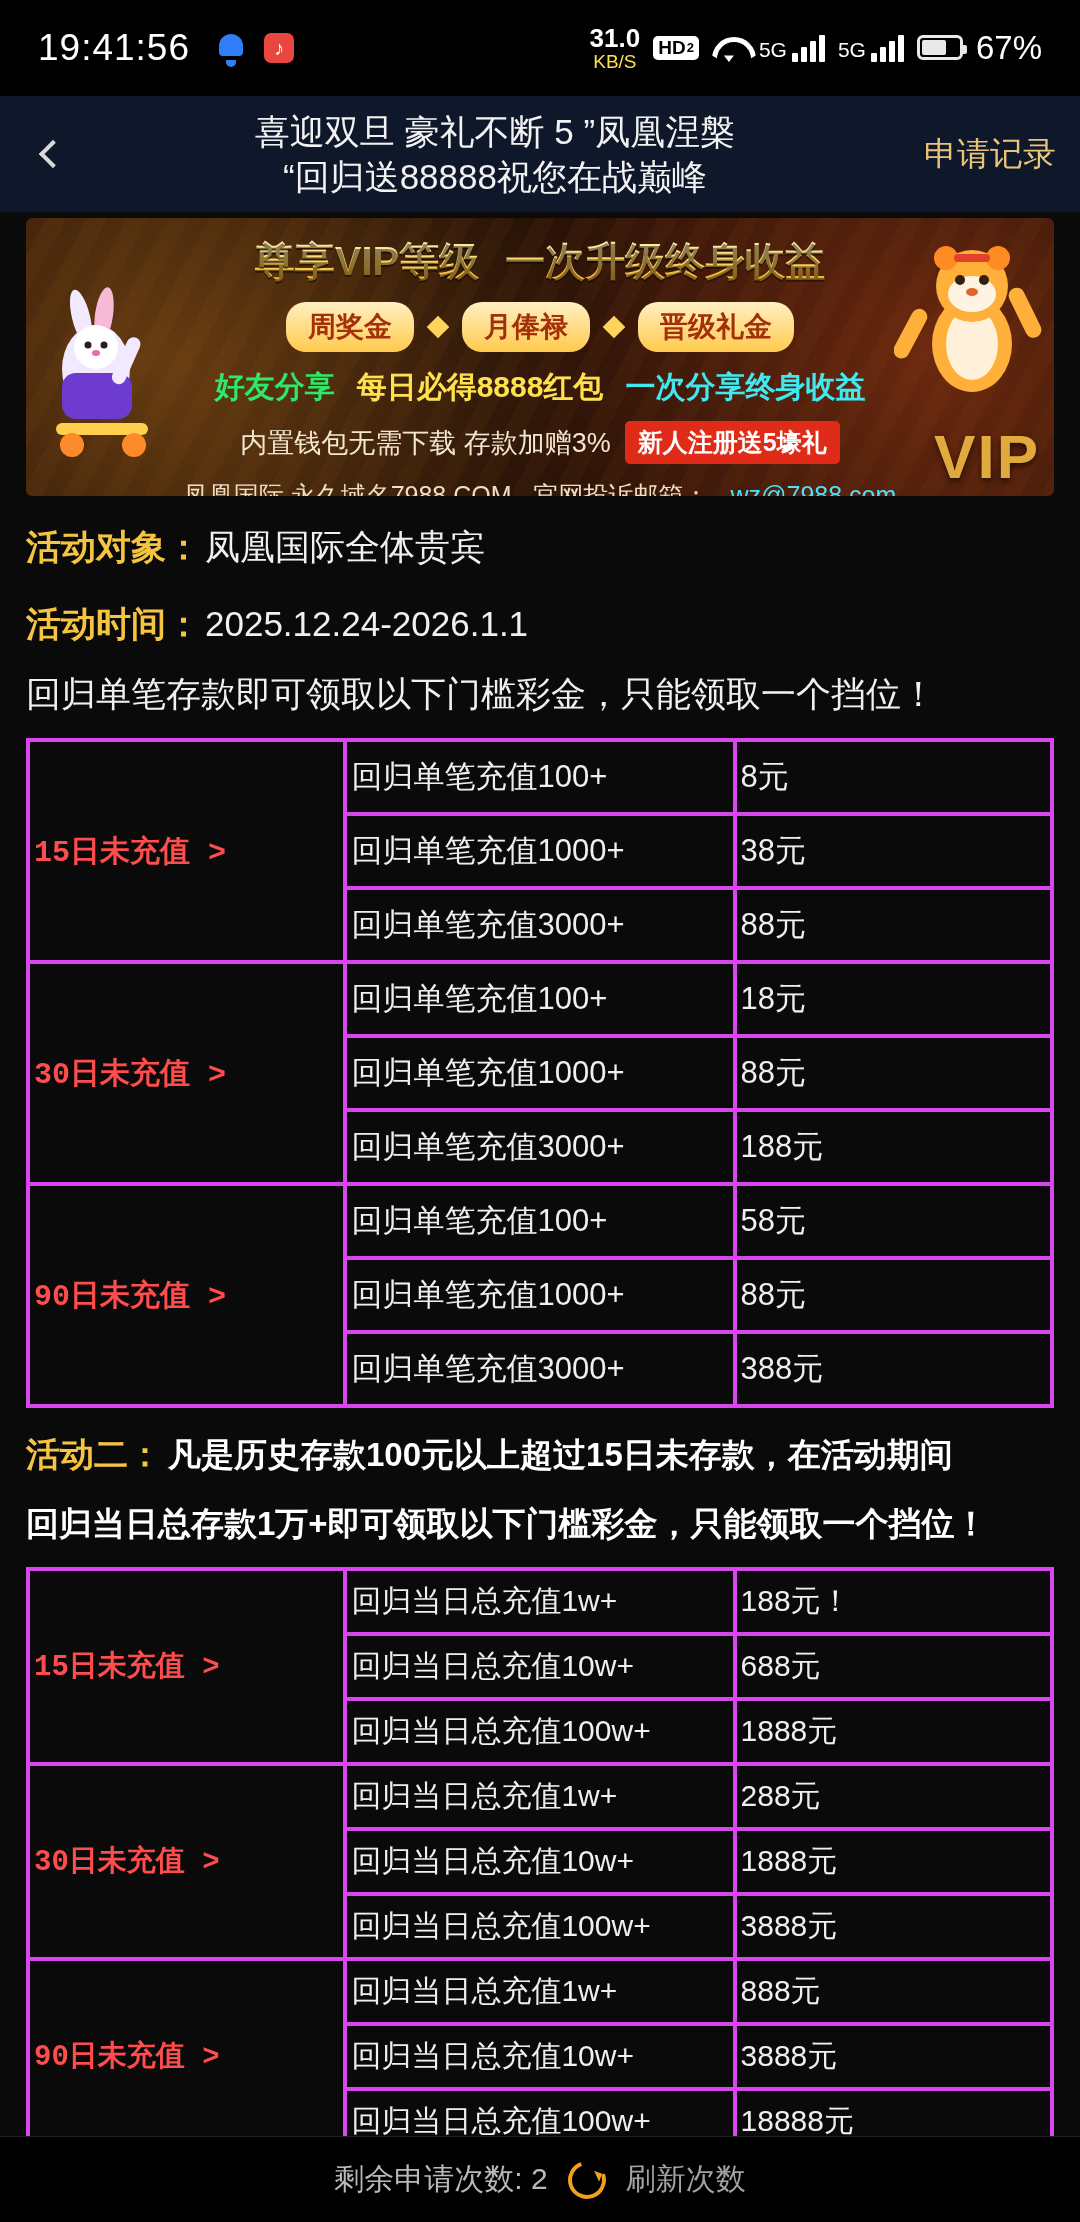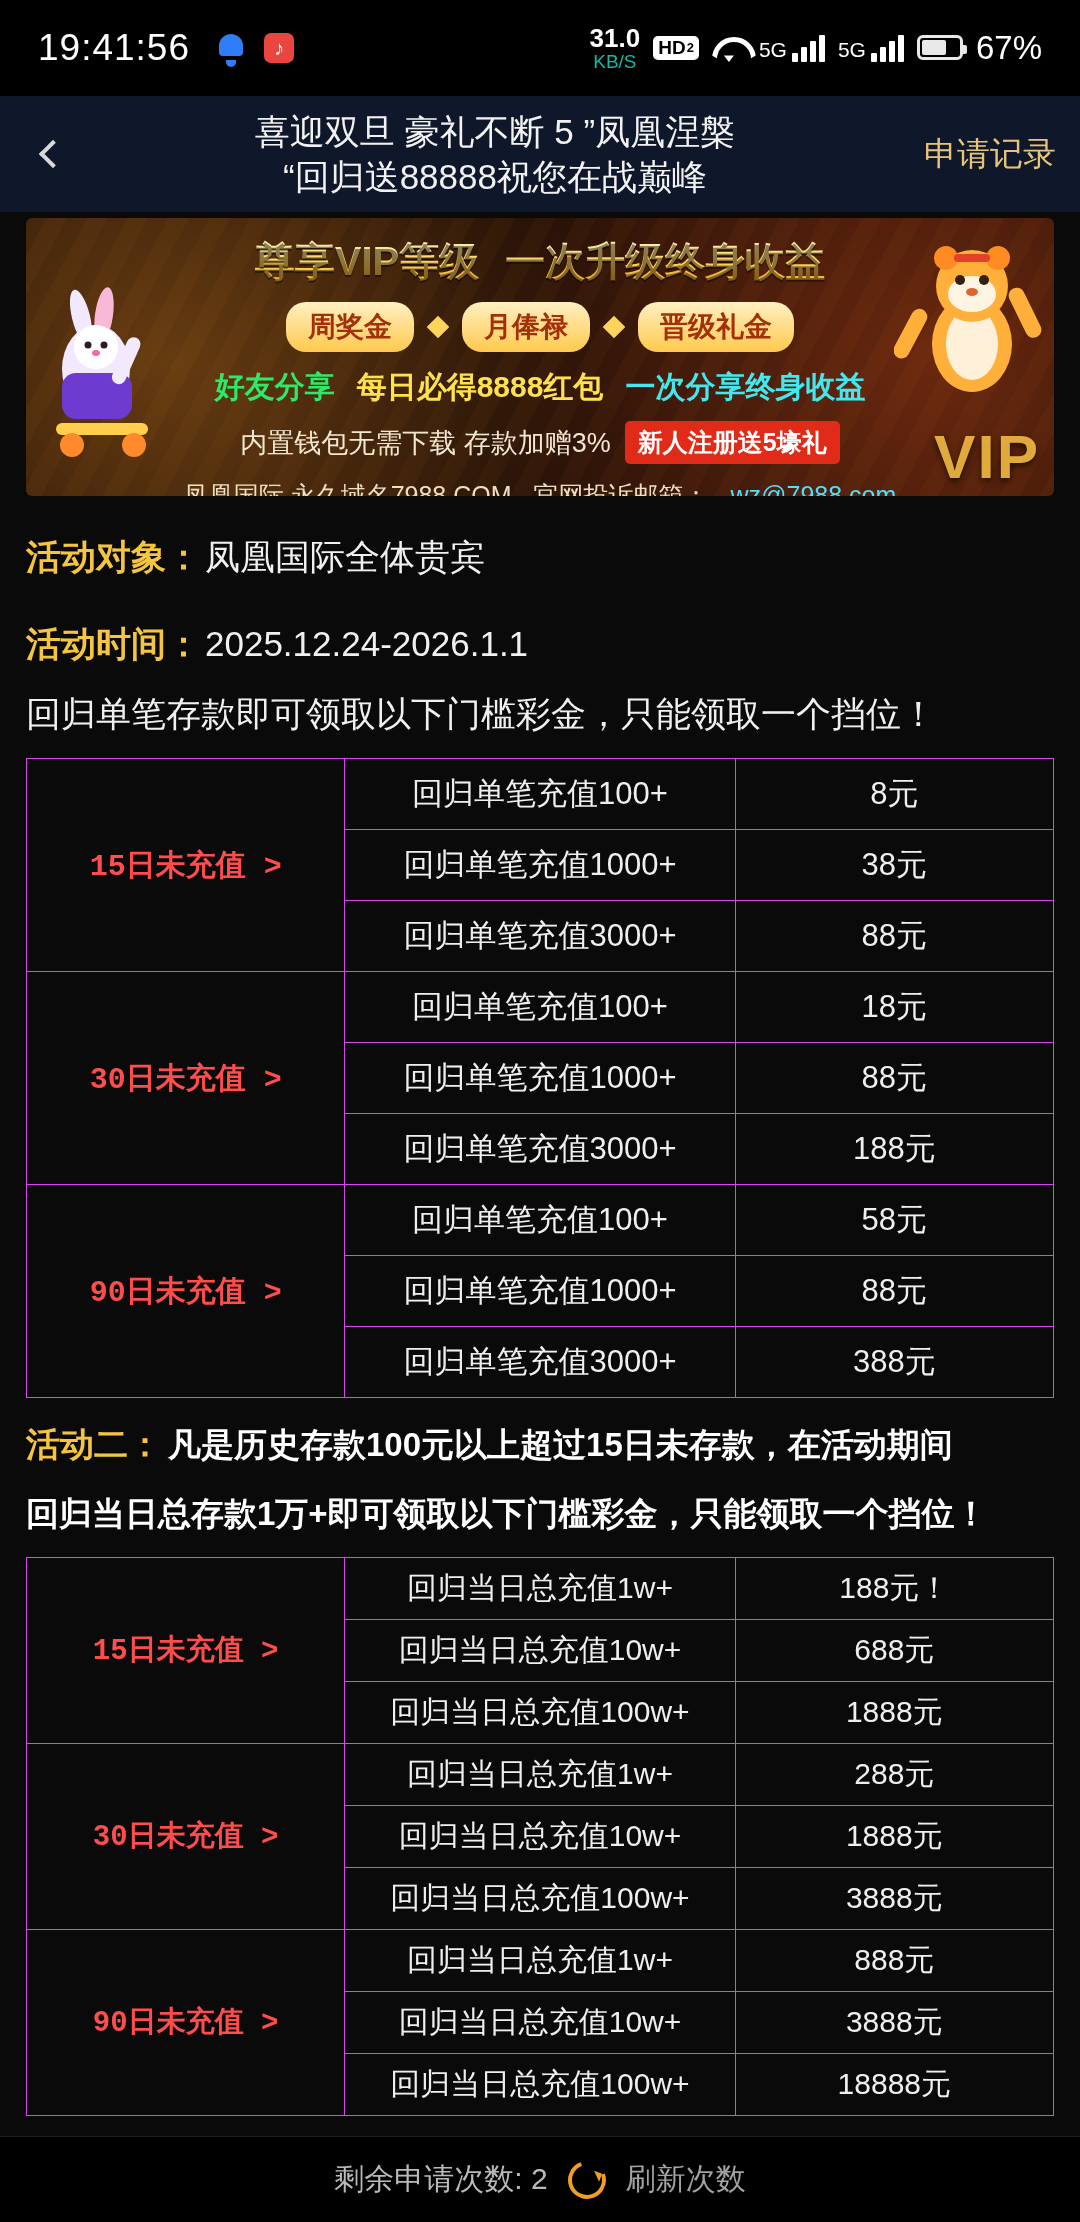--- a/index.html
+++ b/index.html
@@ -32,21 +32,21 @@
     background:#2f7ef7; border-radius: 0 0 6px 6px;
   }
   .music-badge {
     width: 30px; height: 30px; border-radius: 7px; background:#e8463f;
     display:flex; align-items:center; justify-content:center;
     font-size: 20px; color:#fff;
   }
   .status-right { margin-left:auto; display:flex; align-items:center; gap:13px; }
   .netspeed { text-align:center; line-height:1.03; }
   .netspeed .v { font-size: 26px; font-weight:bold; }
-  .netspeed .u { font-size: 19px; color:#14b8a6; }
+  .netspeed .u { font-size: 19px; color:#fde047; }
   .hd-badge {
     background:#fff; color:#000; font-size:19px; font-weight:bold;
     border-radius:5px; padding: 2px 5px 3px 5px; line-height:1;
     display:flex; align-items:center; gap:1px;
   }
   .hd-badge sub { font-size: 13px; }
   .wifi { width:34px; height:26px; position:relative; }
   .wifi:before {
     content:""; position:absolute; left:0; top:2px; width:34px; height:34px;
     border:5px solid #fff; border-radius:50%;
@@ -128,34 +128,34 @@
   .rabbit { position:absolute; left:8px; bottom:8px; width:150px; height:215px; }
   .tiger { position:absolute; right:10px; top:14px; width:150px; height:190px; }
   .vipword {
     position:absolute; right:14px; bottom:4px; font-size:62px; font-weight:bold;
     color:rgba(255,196,70,.85); letter-spacing:2px;
     text-shadow: 0 3px 6px rgba(0,0,0,.6);
   }
 
   
   .pad { padding: 0 26px; }
-  .line-row { display:flex; align-items:baseline; font-size:35px; margin-top: 36px; line-height:1.45; }
+  .line-row { display:flex; align-items:baseline; font-size:35px; margin-top: 26px; line-height:1.45; }
   .k-label { color:#f5c542; font-weight:bold; white-space:nowrap; }
   .k-val { color:#f0f0f0; margin-left:4px; }
   .para { font-size:35px; color:#f0f0f0; line-height:1.5; margin-top:18px; }
   .act2-title { font-size:34px; color:#f5c542; font-weight:bold; }
   .act2-line { font-size:33px; color:#fff; font-weight:bold; }
 
   
   table.tier {
     width: calc(100% - 52px); margin: 18px 26px 0 26px; border-collapse: collapse;
     table-layout: fixed;
   }
   table.tier td {
-    border: 1px solid #d946ef; text-align:center; color:#efefef;
+    border: 4px solid #d946ef; color:#efefef;
     font-size: 31px; padding: 14px 4px; white-space:nowrap;margin-top:20px;
   }
   table.tier td.name { width: 31%; color:#ff4d4d; font-weight:bold; font-size:30px;font-family:Liberation Mono, monospace; }
   table.tier td.mid { width: 38%; }
   table.tier td.amt { width: 31%; }
   table.t2 td { padding: 10px 4px; font-size: 30px; }
   table.t2 td.name { font-size:29px; }
 
   
   .footer {

